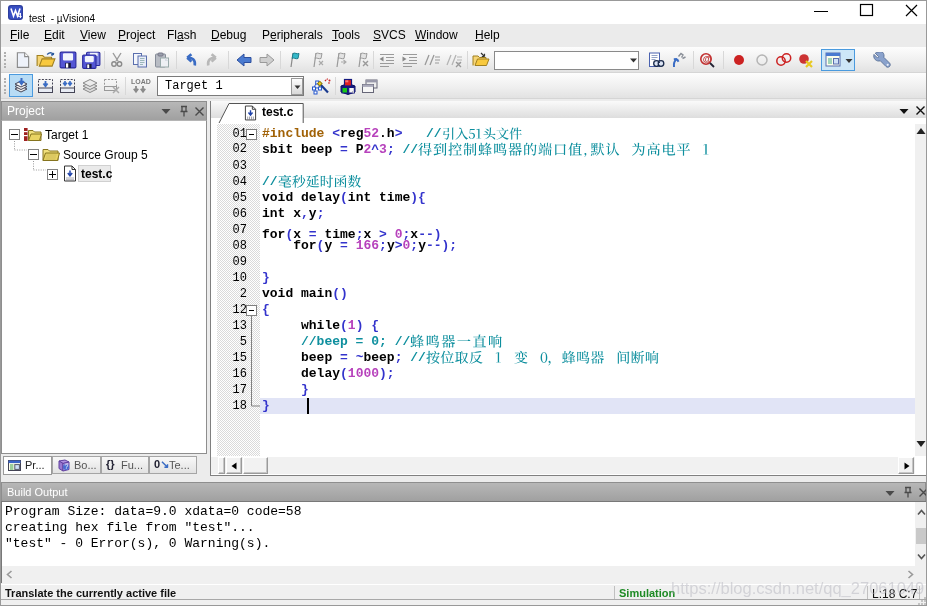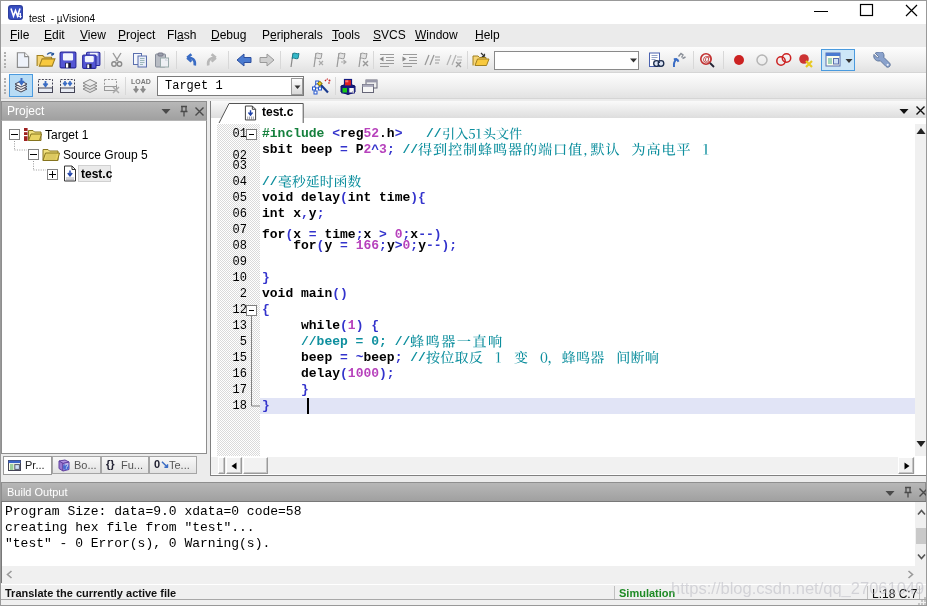--- a/index.html
+++ b/index.html
@@ -6,21 +6,21 @@
 .ab{position:absolute}
 .tb{background:linear-gradient(#fdfdfd,#eee 60%,#e2e2e2);border-bottom:1px solid #d5d5d5}
 .grip{width:3px;border-left:2px dotted #b0b0b0;height:16px}
 .sep{width:1px;background:#d8d8d8;height:18px;top:4px}
 svg{display:block}
 .ic{position:absolute;top:5px}
 .mi{position:absolute;top:0;height:22px;line-height:22px;font-size:12px;color:#000}
 .phdr{background:linear-gradient(#b7b7b7,#a0a0a0);color:#fff;font-size:12px}
 .c{color:#0e8f9e}
 .o{color:#3333cc;font-style:normal}
-.d{color:#15803d}
+.d{color:#a16207}
 .n{color:#b742bc;font-style:normal}
 .cl{position:absolute;left:261px;font:bold 13px "Liberation Mono",monospace;line-height:16px;height:16px;white-space:pre;color:#000}
 .lnum{position:absolute;left:229px;width:17px;text-align:right;font:12px "Liberation Mono",monospace;line-height:16px;color:#000}
 .cjk{display:inline-block;vertical-align:top;height:16px}
 .fold{position:absolute;left:245px;width:11px;height:11px;background:#fff;border:1px solid #808080}
 .fold:before{content:"";position:absolute;left:2px;right:2px;top:4px;border-top:1px solid #000}
 .chk{background-image:conic-gradient(#dadada 90deg,#fff 0 180deg,#dadada 0 270deg,#fff 0);background-size:2px 2px}
 .btn3{background:#f2f2f2;border:1px solid #9a9a9a;border-top-color:#fff;border-left-color:#fff;box-shadow:inset -1px -1px 0 #c6c6c6}
 .mono{font-family:"Liberation Mono",monospace}
 </style></head>
@@ -370,21 +370,21 @@
 <svg class="ab" style="left:914px;top:104px" width="11" height="11" viewBox="0 0 11 11">
     <path d="M1.5 1.5 L9.5 9.5 M9.5 1.5 L1.5 9.5" stroke="#111" stroke-width="1.4"></path>
   </svg>
 
 <div class="ab" style="left:209px;top:122px;width:716px;height:353px;background:#fff;border-left:1px solid #808080;border-bottom:1px solid #808080"></div>
 <div class="ab chk" style="left:216px;top:123px;width:43px;height:332px"></div>
 <div class="ab" style="left:259px;top:397px;width:655px;height:16px;background:#e1e4f6"></div>
 <div class="ab" style="left:306px;top:397px;width:2px;height:16px;background:#000"></div>
 
 <div class="lnum" style="top:125px">01</div>
-<div class="lnum" style="top:147px">02</div>
+<div class="lnum" style="top:140px">02</div>
 <div class="lnum" style="top:157px">03</div>
 <div class="lnum" style="top:173px">04</div>
 <div class="lnum" style="top:189px">05</div>
 <div class="lnum" style="top:205px">06</div>
 <div class="lnum" style="top:221px">07</div>
 <div class="lnum" style="top:237px">08</div>
 <div class="lnum" style="top:253px">09</div>
 <div class="lnum" style="top:269px">10</div>
 <div class="lnum" style="top:285px">2</div>
 <div class="lnum" style="top:301px">12</div>

